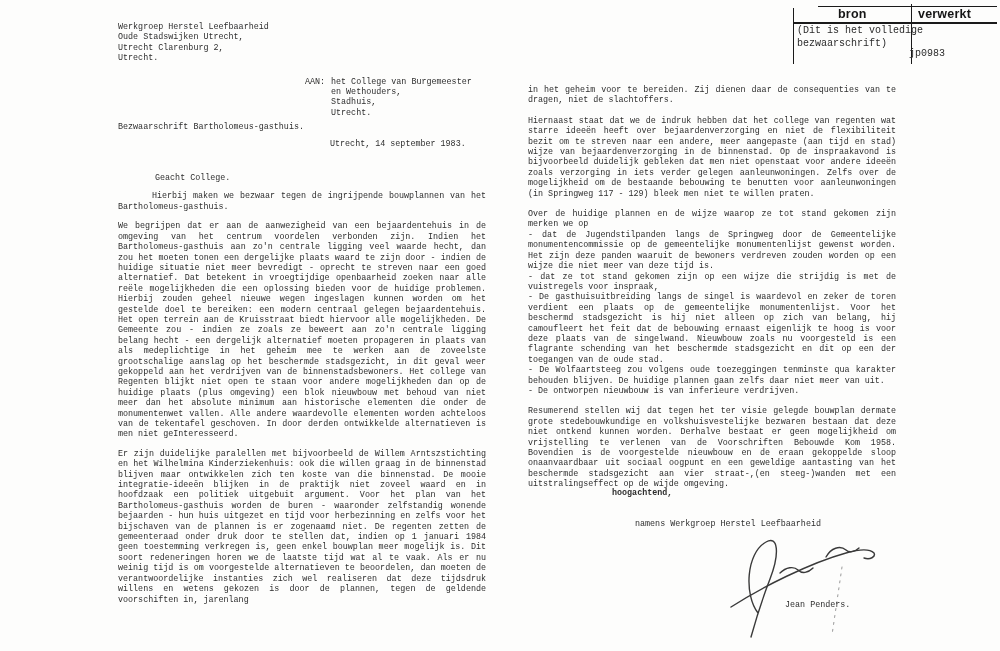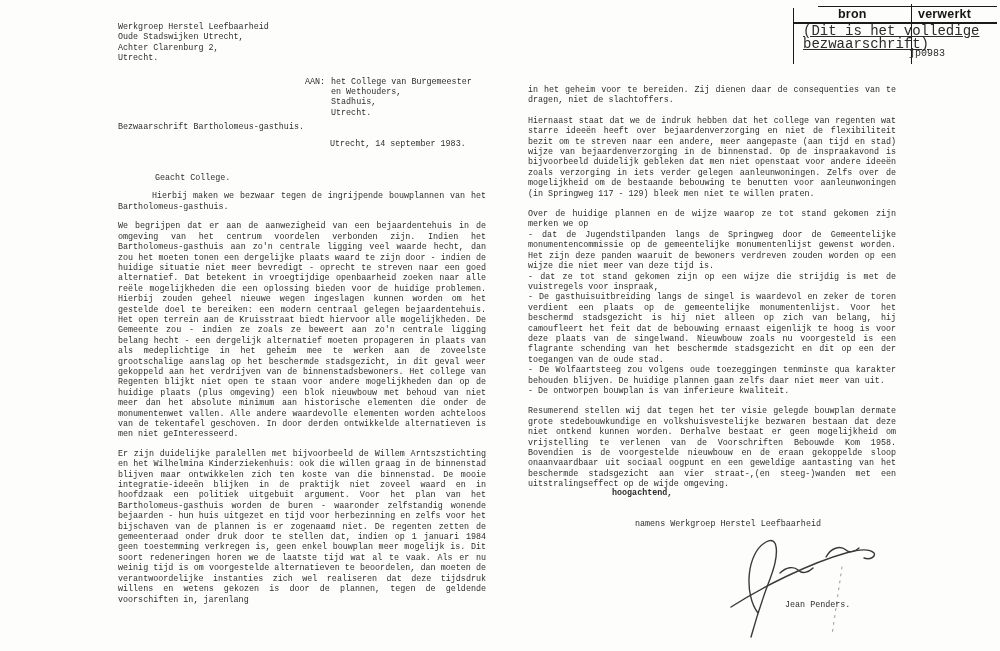--- a/index.html
+++ b/index.html
@@ -41,23 +41,23 @@
                     border-top:1.5px solid #1a1a1a; }
   .stamp .midline { position:absolute; left:3px; top:18px; width:204px; height:0;
                     border-top:2px solid #1a1a1a; }
   .stamp .leftbar { position:absolute; left:3px; top:4px; width:0; height:56px;
                     border-left:1.5px solid #1a1a1a; }
   .stamp .divider { position:absolute; left:121px; top:0; width:0; height:60px;
                     border-left:1.5px solid #1a1a1a; }
   .stamp .hdr { position:absolute; top:3px; font-size:12.5px; font-weight:700; letter-spacing:.2px; }
   .stamp .hdr-bron { left:48px; }
   .stamp .hdr-verwerkt { left:128px; }
-  .stamp .note { position:absolute; left:13px; top:21px;
+  .stamp .note { position:absolute; left:7px; top:21px;
                  font-family:"Liberation Mono","DejaVu Sans Mono",monospace;
-                 font-size:14px; line-height:12.8px; color:#2b2b2b; white-space:nowrap;text-decoration:underline; }
+                 font-size:10px; line-height:12.8px; color:#2b2b2b; white-space:nowrap; }
   .stamp .code { position:absolute; left:119px; top:44px;
                  font-family:"Liberation Mono","DejaVu Sans Mono",monospace;
                  font-size:10px; color:#2b2b2b; }
 </style>
 </head>
 <body>
 
 <div class="page">
 
   <div class="stamp">
@@ -71,21 +71,21 @@
       <div>(Dit is het volledige</div>
       <div>bezwaarschrift)</div>
     </div>
     <div class="code">jp0983</div>
   </div>
 
   <div class="col col-left tw">
     <div>
       <div class="addr-line">Werkgroep Herstel Leefbaarheid</div>
       <div class="addr-line">Oude Stadswijken Utrecht,</div>
-      <div class="addr-line">Achter Clarenburg 2,</div>
+      <div class="addr-line">Utrecht Clarenburg 2,</div>
       <div class="addr-line">Utrecht.</div>
     </div>
 
     <div class="recipient-block">
       <div class="recipient-label">AAN:</div>
       <div>
         <div class="addr-line">het College van Burgemeester</div>
         <div class="addr-line">en Wethouders,</div>
         <div class="addr-line">Stadhuis,</div>
         <div class="addr-line">Utrecht.</div>
@@ -102,21 +102,21 @@
   </div>
 
   <div class="col col-right tw">
     <p class="para">in het geheim voor te bereiden. Zij dienen daar de consequenties van te dragen, niet de slachtoffers.</p>
     <p class="para p-gap">Hiernaast staat dat we de indruk hebben dat het college van regenten wat starre ideeën heeft over bejaardenverzorging en niet de flexibiliteit bezit om te streven naar een andere, meer aangepaste (aan tijd en stad) wijze van bejaardenverzorging in de binnenstad. Op de inspraakavond is bijvoorbeeld duidelijk gebleken dat men niet openstaat voor andere ideeën zoals verzorging in iets verder gelegen aanleunwoningen. Zelfs over de mogelijkheid om de bestaande bebouwing te benutten voor aanleunwoningen (in Springweg 117 - 129) bleek men niet te willen praten.</p>
     <p class="para p-gap">Over de huidige plannen en de wijze waarop ze tot stand gekomen zijn merken we op</p>
     <p class="bullet">- dat de Jugendstilpanden langs de Springweg door de Gemeentelijke monumentencommissie op de gemeentelijke monumentenlijst gewenst worden. Het zijn deze panden waaruit de bewoners verdreven zouden worden op een wijze die niet meer van deze tijd is.</p>
     <p class="bullet">- dat ze tot stand gekomen zijn op een wijze die strijdig is met de vuistregels voor inspraak,</p>
     <p class="bullet">- De gasthuisuitbreiding langs de singel is waardevol en zeker de toren verdient een plaats op de gemeentelijke monumentenlijst. Voor het beschermd stadsgezicht is hij niet alleen op zich van belang, hij camoufleert het feit dat de bebouwing ernaast eigenlijk te hoog is voor deze plaats van de singelwand. Nieuwbouw zoals nu voorgesteld is een flagrante schending van het beschermde stadsgezicht en dit op een der toegangen van de oude stad.</p>
     <p class="bullet">- De Wolfaartsteeg zou volgens oude toezeggingen tenminste qua karakter behouden blijven. De huidige plannen gaan zelfs daar niet meer van uit.</p>
-    <p class="bullet">- De ontworpen bouwplan is van inferieure kwaliteit.</p>
+    <p class="bullet">- De ontworpen nieuwbouw is van inferieure verdrijven.</p>
     <p class="para p-gap">Resumerend stellen wij dat tegen het ter visie gelegde bouwplan dermate grote stedebouwkundige en volkshuisvestelijke bezwaren bestaan dat deze niet ontkend kunnen worden. Derhalve bestaat er geen mogelijkheid om vrijstelling te verlenen van de Voorschriften Bebouwde Kom 1958. Bovendien is de voorgestelde nieuwbouw en de eraan gekoppelde sloop onaanvaardbaar uit sociaal oogpunt en een geweldige aantasting van het beschermde stadsgezicht aan vier straat-,(en steeg-)wanden met een uitstralingseffect op de wijde omgeving.</p>
   </div>
 
   <div class="tw valediction">hoogachtend,</div>
   <div class="tw on-behalf">namens Werkgroep Herstel Leefbaarheid</div>
 
   <div class="signature-wrap">
     <svg width="152" height="106" viewBox="0 0 152 106" aria-hidden="true">
       <path d="M30 80 C16 62, 18 20, 38 9 C50 2, 52 20, 42 46 C35 64, 28 86, 23 104"></path>
       <path d="M3 74 C34 54, 82 30, 118 20 C132 16, 142 16, 146 20 C148 24, 142 27, 136 25"></path>

